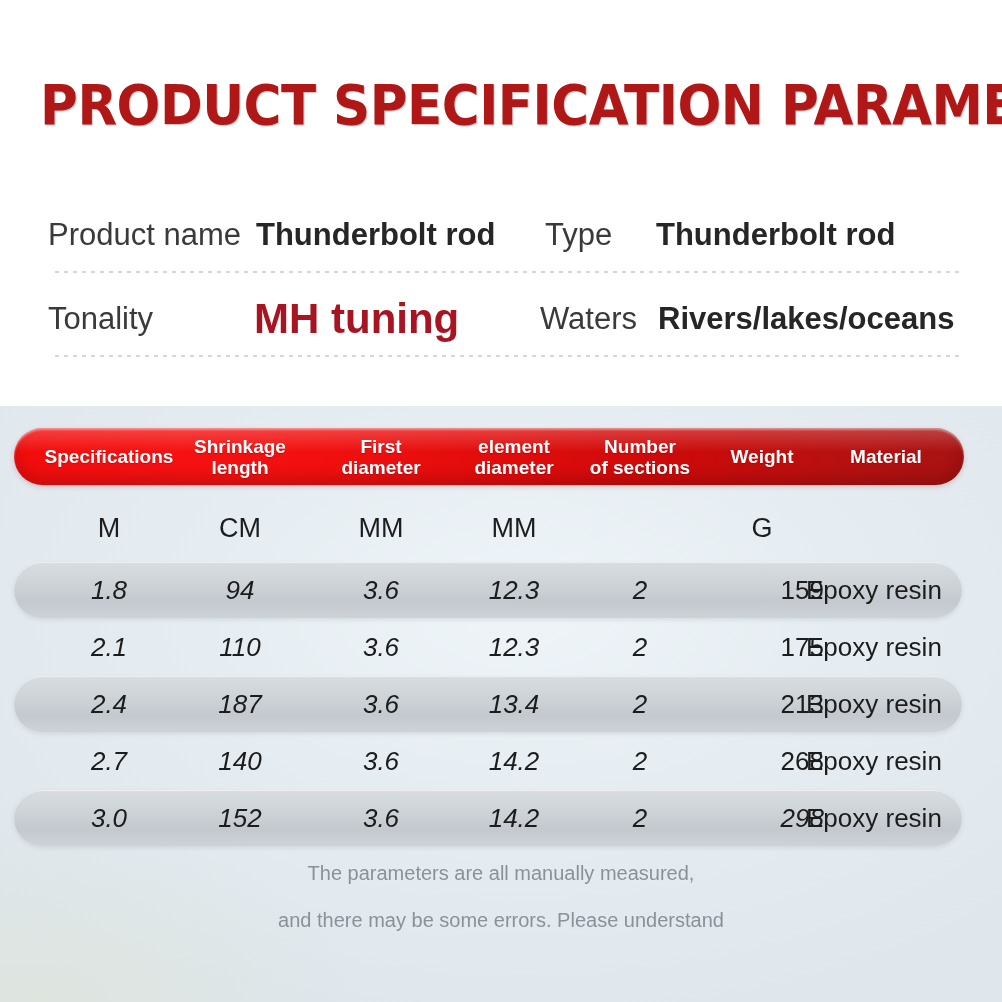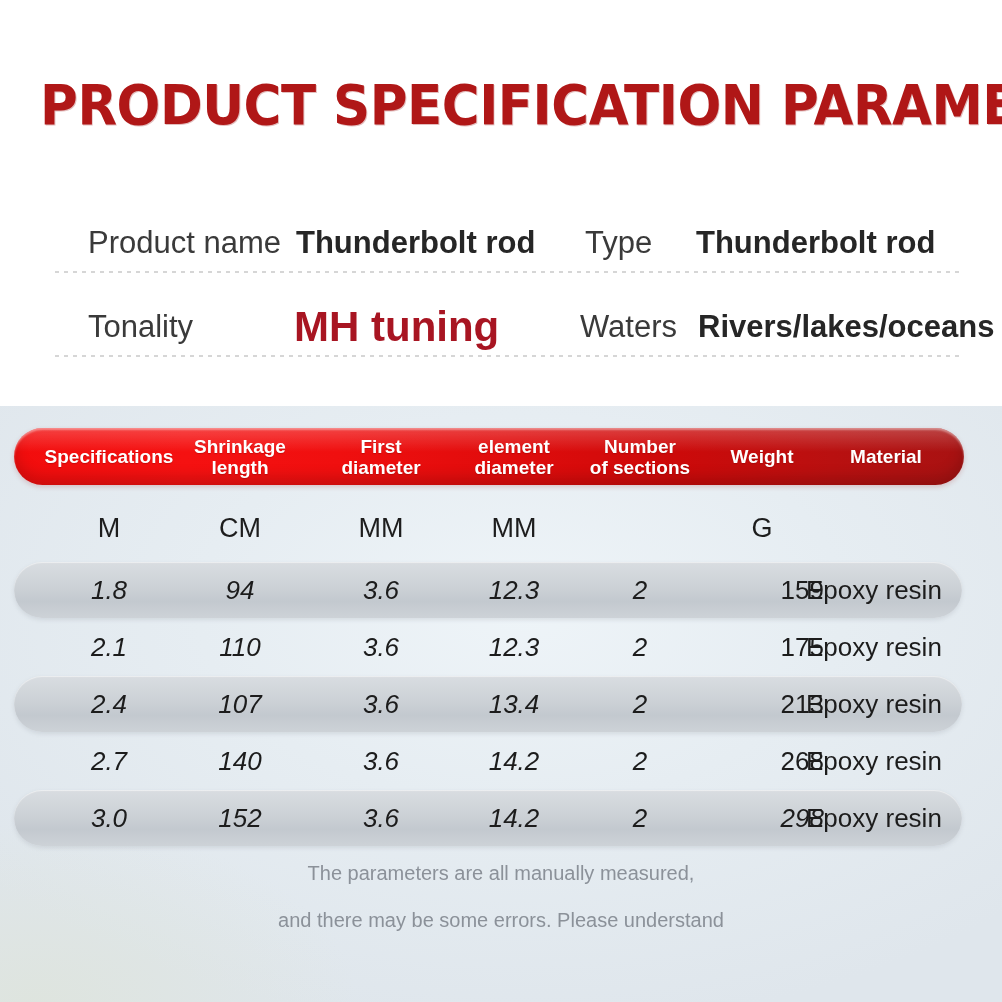--- a/index.html
+++ b/index.html
@@ -73,25 +73,24 @@
     position: absolute;
     left: 48px;
     width: 915px;
     height: 58px;
   }
   .info-row-1 { top: 206px; }
   .info-row-2 { top: 290px; }
 
   .info-cell {
     position: absolute;
-    top: 8px;
+    top: 0;
     height: 58px;
     line-height: 58px;
     white-space: nowrap;
-    margin-left: 40px;
   }
   .lbl {
     font-size: 31px;
     font-weight: normal;
     color: #3a3a3a;
   }
   .val {
     font-size: 31px;
     font-weight: bold;
     color: #262626;
@@ -300,21 +299,21 @@
           <div class="dcell center" style="left: 176px; width: 128px;">110</div>
           <div class="dcell center" style="left: 316px; width: 130px;">3.6</div>
           <div class="dcell center" style="left: 452px; width: 124px;">12.3</div>
           <div class="dcell center" style="left: 580px; width: 120px;">2</div>
           <div class="dcell right" style="left: 700px; width: 124px;">175</div>
           <div class="dcell left" style="left: 806px; width: 160px;">Epoxy resin</div>
         </div>
         <div class="drow" style="top: 270px;">
           <div class="pill"></div>
           <div class="dcell center" style="left: 22px; width: 174px;">2.4</div>
-          <div class="dcell center" style="left: 176px; width: 128px;">107</div>
+          <div class="dcell center" style="left: 176px; width: 128px;">187</div>
           <div class="dcell center" style="left: 316px; width: 130px;">3.6</div>
           <div class="dcell center" style="left: 452px; width: 124px;">13.4</div>
           <div class="dcell center" style="left: 580px; width: 120px;">2</div>
           <div class="dcell right" style="left: 700px; width: 124px;">213</div>
           <div class="dcell left" style="left: 806px; width: 160px;">Epoxy resin</div>
         </div>
         <div class="drow" style="top: 327px;">
           <div class="dcell center" style="left: 22px; width: 174px;">2.7</div>
           <div class="dcell center" style="left: 176px; width: 128px;">140</div>
           <div class="dcell center" style="left: 316px; width: 130px;">3.6</div>

